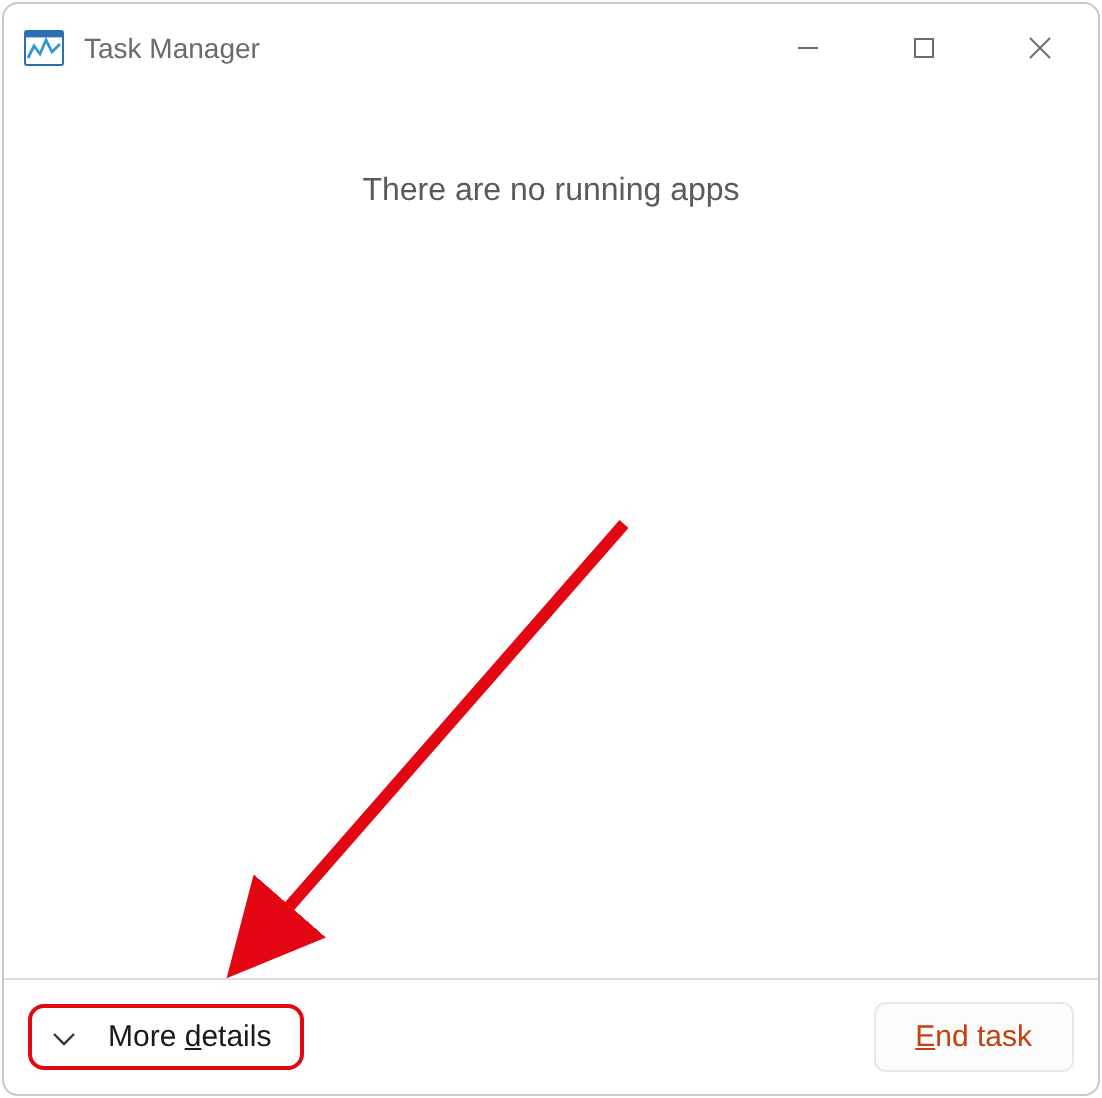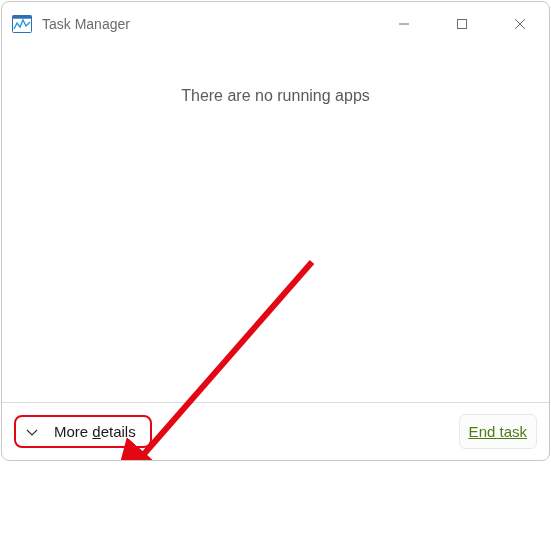--- a/index.html
+++ b/index.html
@@ -10,21 +10,21 @@
     body {
       font-family: "Segoe UI", Tahoma, sans-serif;
       background: #ffffff;
       width: 551px;
       height: 549px;
       position: relative;
       overflow: hidden;
     }
     .window {
       width: 549px;
-      height: 460px;
+      height: 547px;
       margin: 1px;
       border: 1px solid #c8c8c8;
       border-radius: 8px;
       background: #ffffff;
       display: flex;
       flex-direction: column;
       overflow: hidden;
       position: relative;
     }
     .titlebar {
@@ -93,27 +93,26 @@
       color: #1a1a1a;
       background: transparent;
     }
     .more-details .chev {
       display: inline-flex;
     }
     .more-details .lbl .ul {
       text-decoration: underline;
     }
     .end-task {
-      padding: 8px 9px;
+      padding: 8px 20px;
       border: 1px solid #e8e8e8;
       border-radius: 6px;
       background: #fcfcfc;
-      color: #4d7c0f;
+      color: #c2410c;
       font-size: 15px;
-      text-decoration: underline;
     }
     .end-task .ul {
       text-decoration: underline;
     }
     .annotation-arrow {
       position: absolute;
       pointer-events: none;
       z-index: 10;
     }
   </style>

